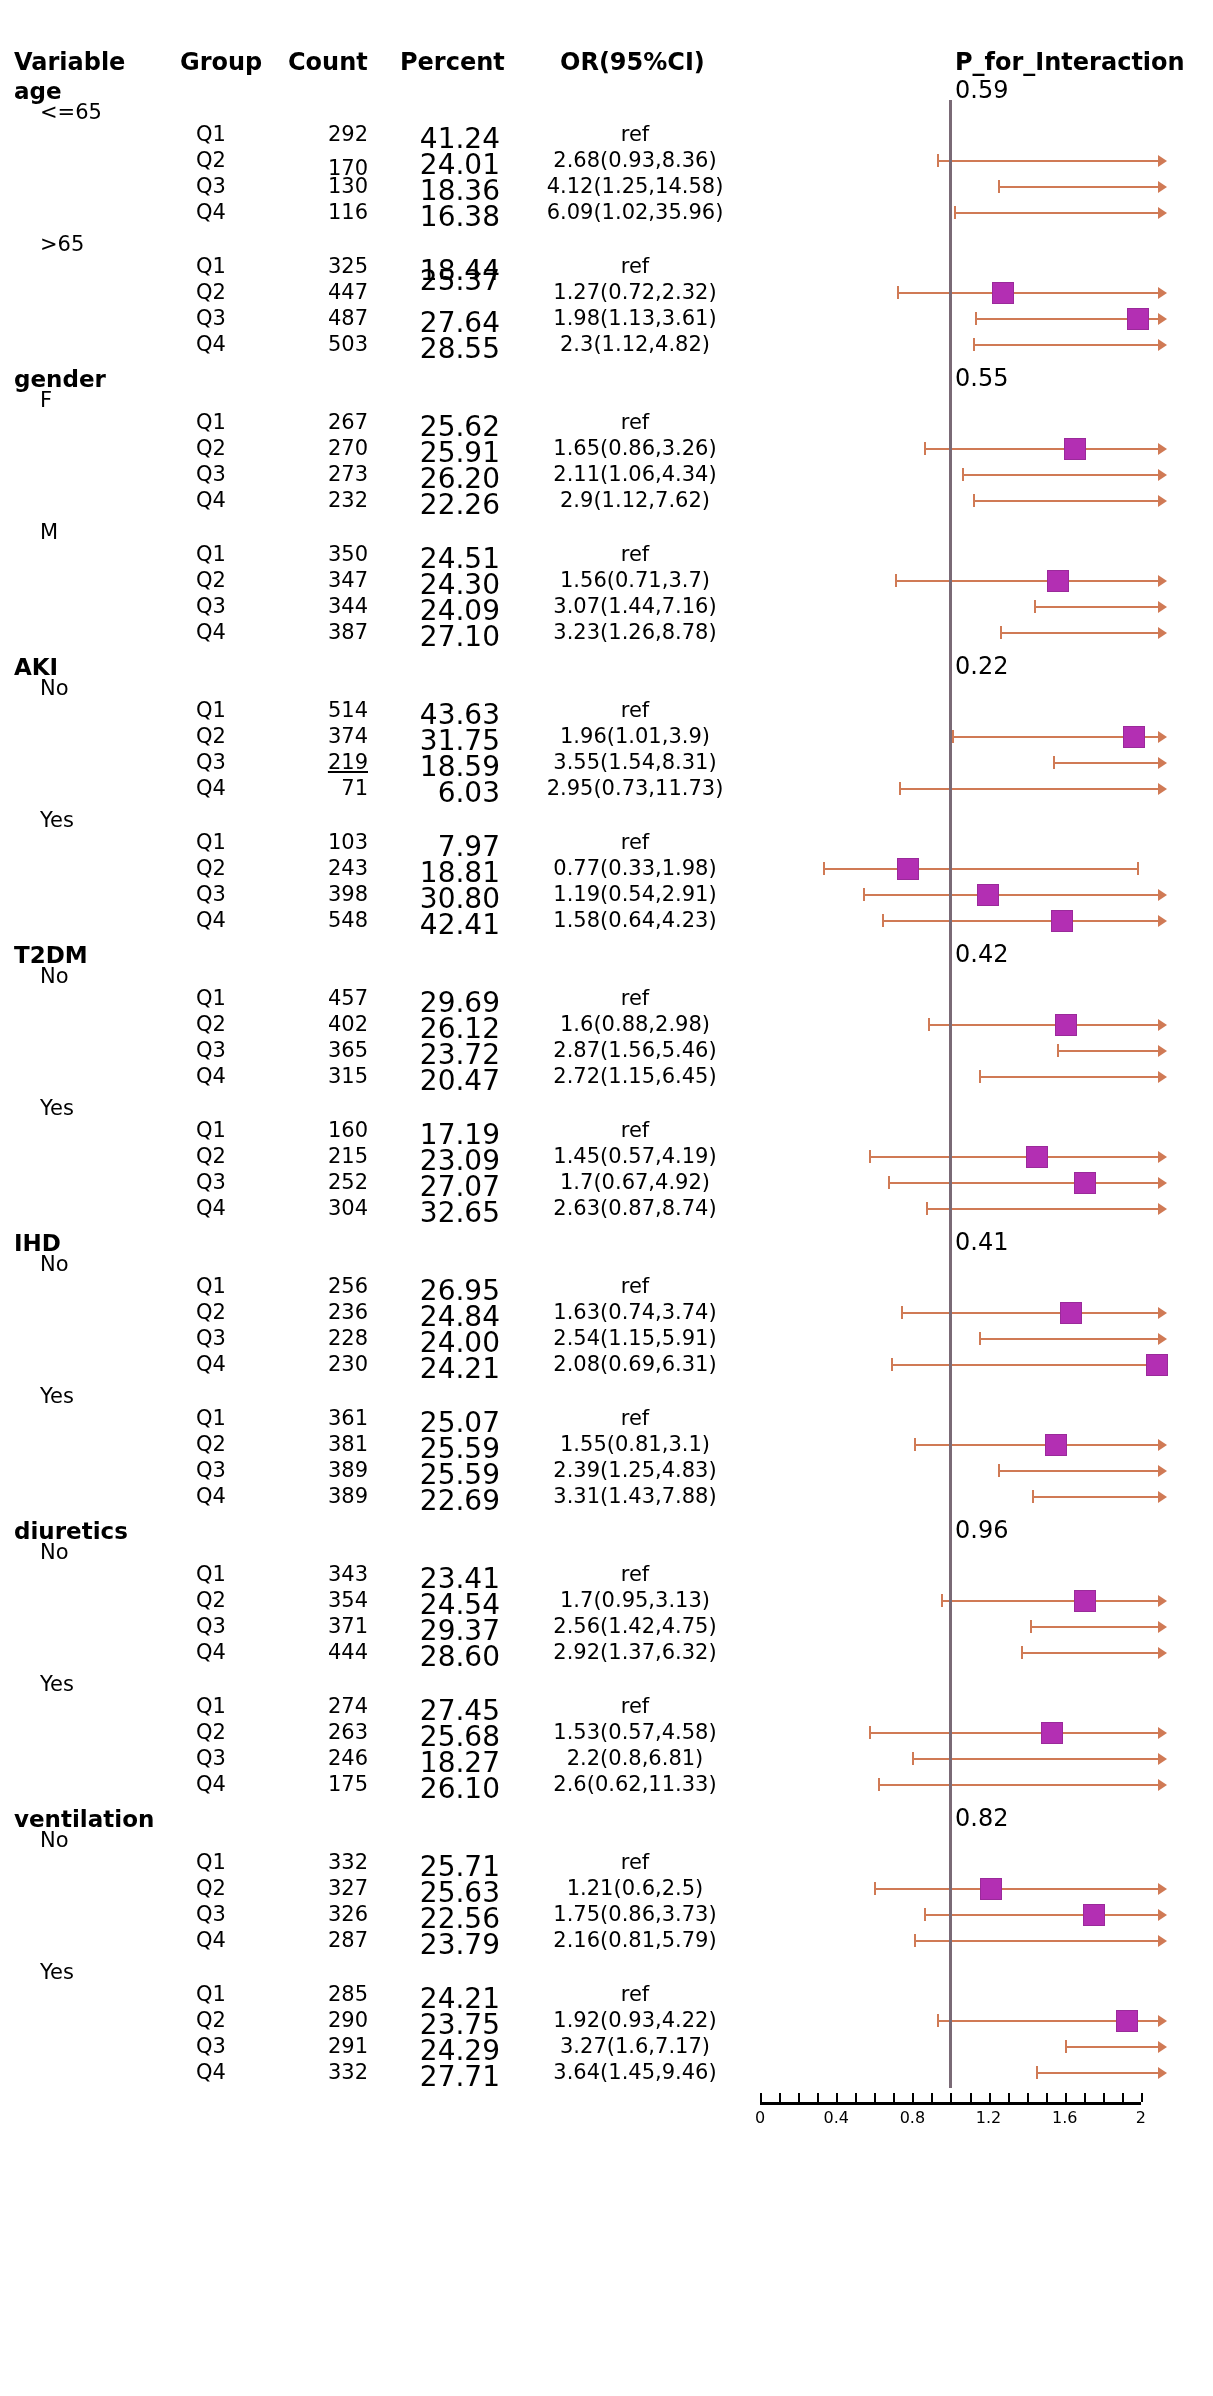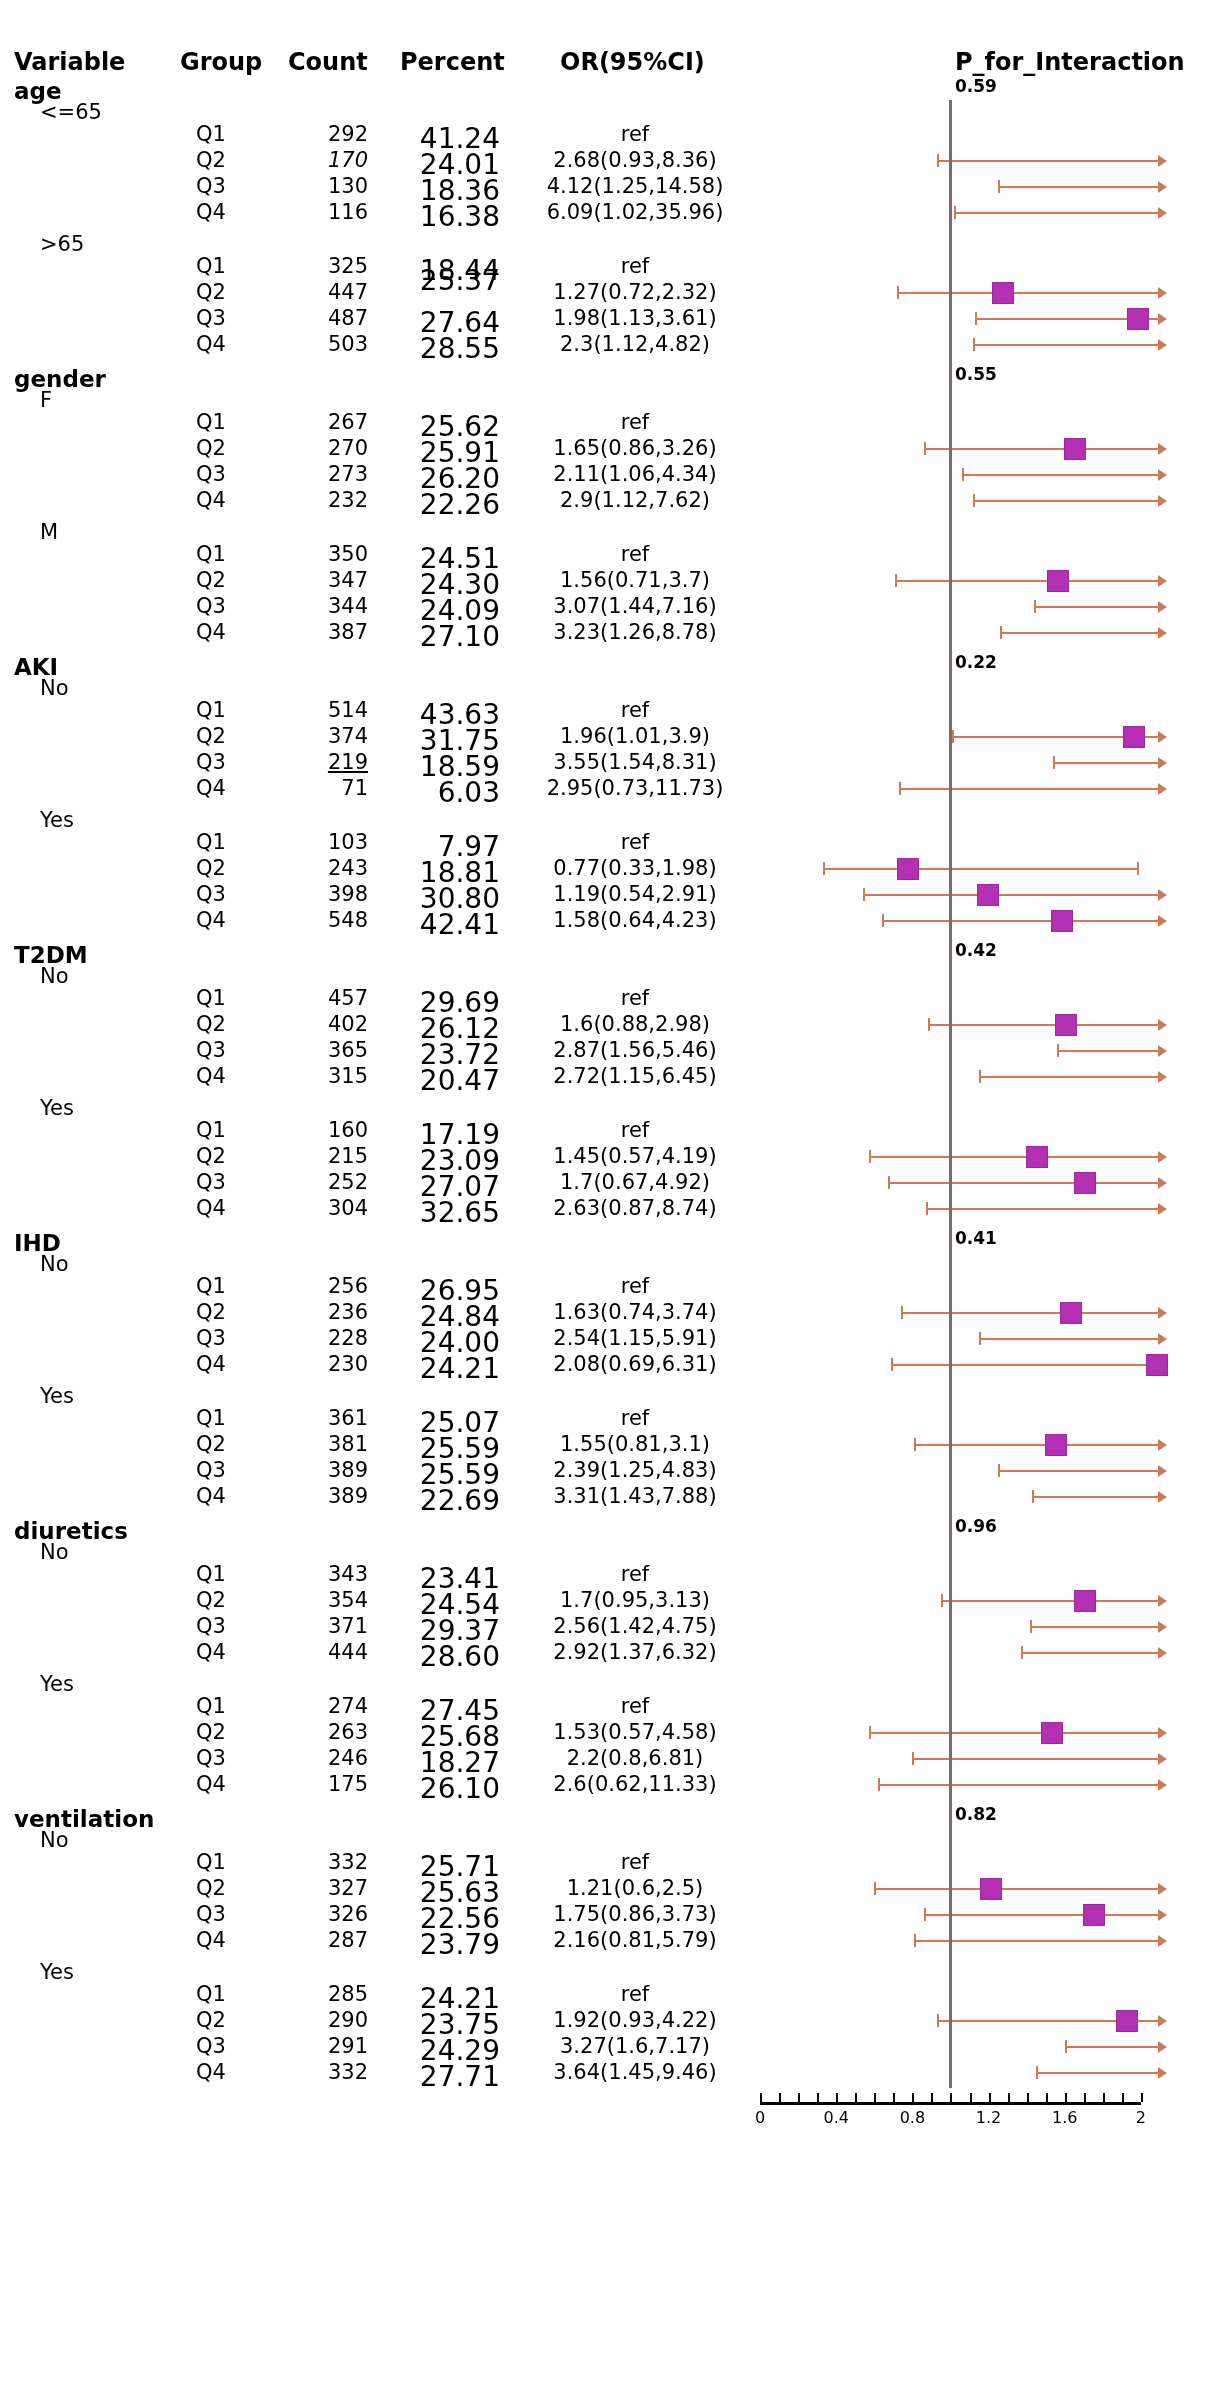--- a/index.html
+++ b/index.html
@@ -55,21 +55,21 @@
   .c-pct{
     position:absolute; left:400px; width:100px;
     font-size:28px; text-align:right; white-space:nowrap;
   }
   .c-or{
     position:absolute; left:520px; width:230px;
     font-size:21px; text-align:center; white-space:nowrap;
   }
   .c-pint{
     position:absolute; left:955px; width:200px;
-    font-size:17px; font-weight:bold; text-align:left; white-space:nowrap;
+    font-size:24px; font-weight:normal; text-align:left; white-space:nowrap;
   }
 
   
   #panel{
     position:absolute;
     left:760px;
     top:90px;
     width:400px;
     height:2250px;
   }
@@ -135,21 +135,21 @@
 
   <div id="rows">
       <div class="c-var" style="position: absolute; top: 78px;">age</div>
       <div class="c-pint" style="position: absolute; top: 76px;">0.59</div>
       <div class="c-lvl" style="position: absolute; top: 100px;">&lt;=65</div>
       <div class="c-grp" style="position: absolute; top: 122px;">Q1</div>
       <div class="c-cnt" style="position: absolute; top: 122px;">292</div>
       <div class="c-pct" style="position: absolute; top: 122px;">41.24</div>
       <div class="c-or" style="position: absolute; top: 122px;">ref</div>
       <div class="c-grp" style="position: absolute; top: 148px;">Q2</div>
-      <div class="c-cnt" style="position: absolute; top: 148px; font-style: italic;">170</div>
+      <div class="c-cnt" style="position: absolute; top: 156px;">170</div>
       <div class="c-pct" style="position: absolute; top: 148px;">24.01</div>
       <div class="c-or" style="position: absolute; top: 148px;">2.68(0.93,8.36)</div>
       <div class="c-grp" style="position: absolute; top: 174px;">Q3</div>
       <div class="c-cnt" style="position: absolute; top: 174px;">130</div>
       <div class="c-pct" style="position: absolute; top: 174px;">18.36</div>
       <div class="c-or" style="position: absolute; top: 174px;">4.12(1.25,14.58)</div>
       <div class="c-grp" style="position: absolute; top: 200px;">Q4</div>
       <div class="c-cnt" style="position: absolute; top: 200px;">116</div>
       <div class="c-pct" style="position: absolute; top: 200px;">16.38</div>
       <div class="c-or" style="position: absolute; top: 200px;">6.09(1.02,35.96)</div>

